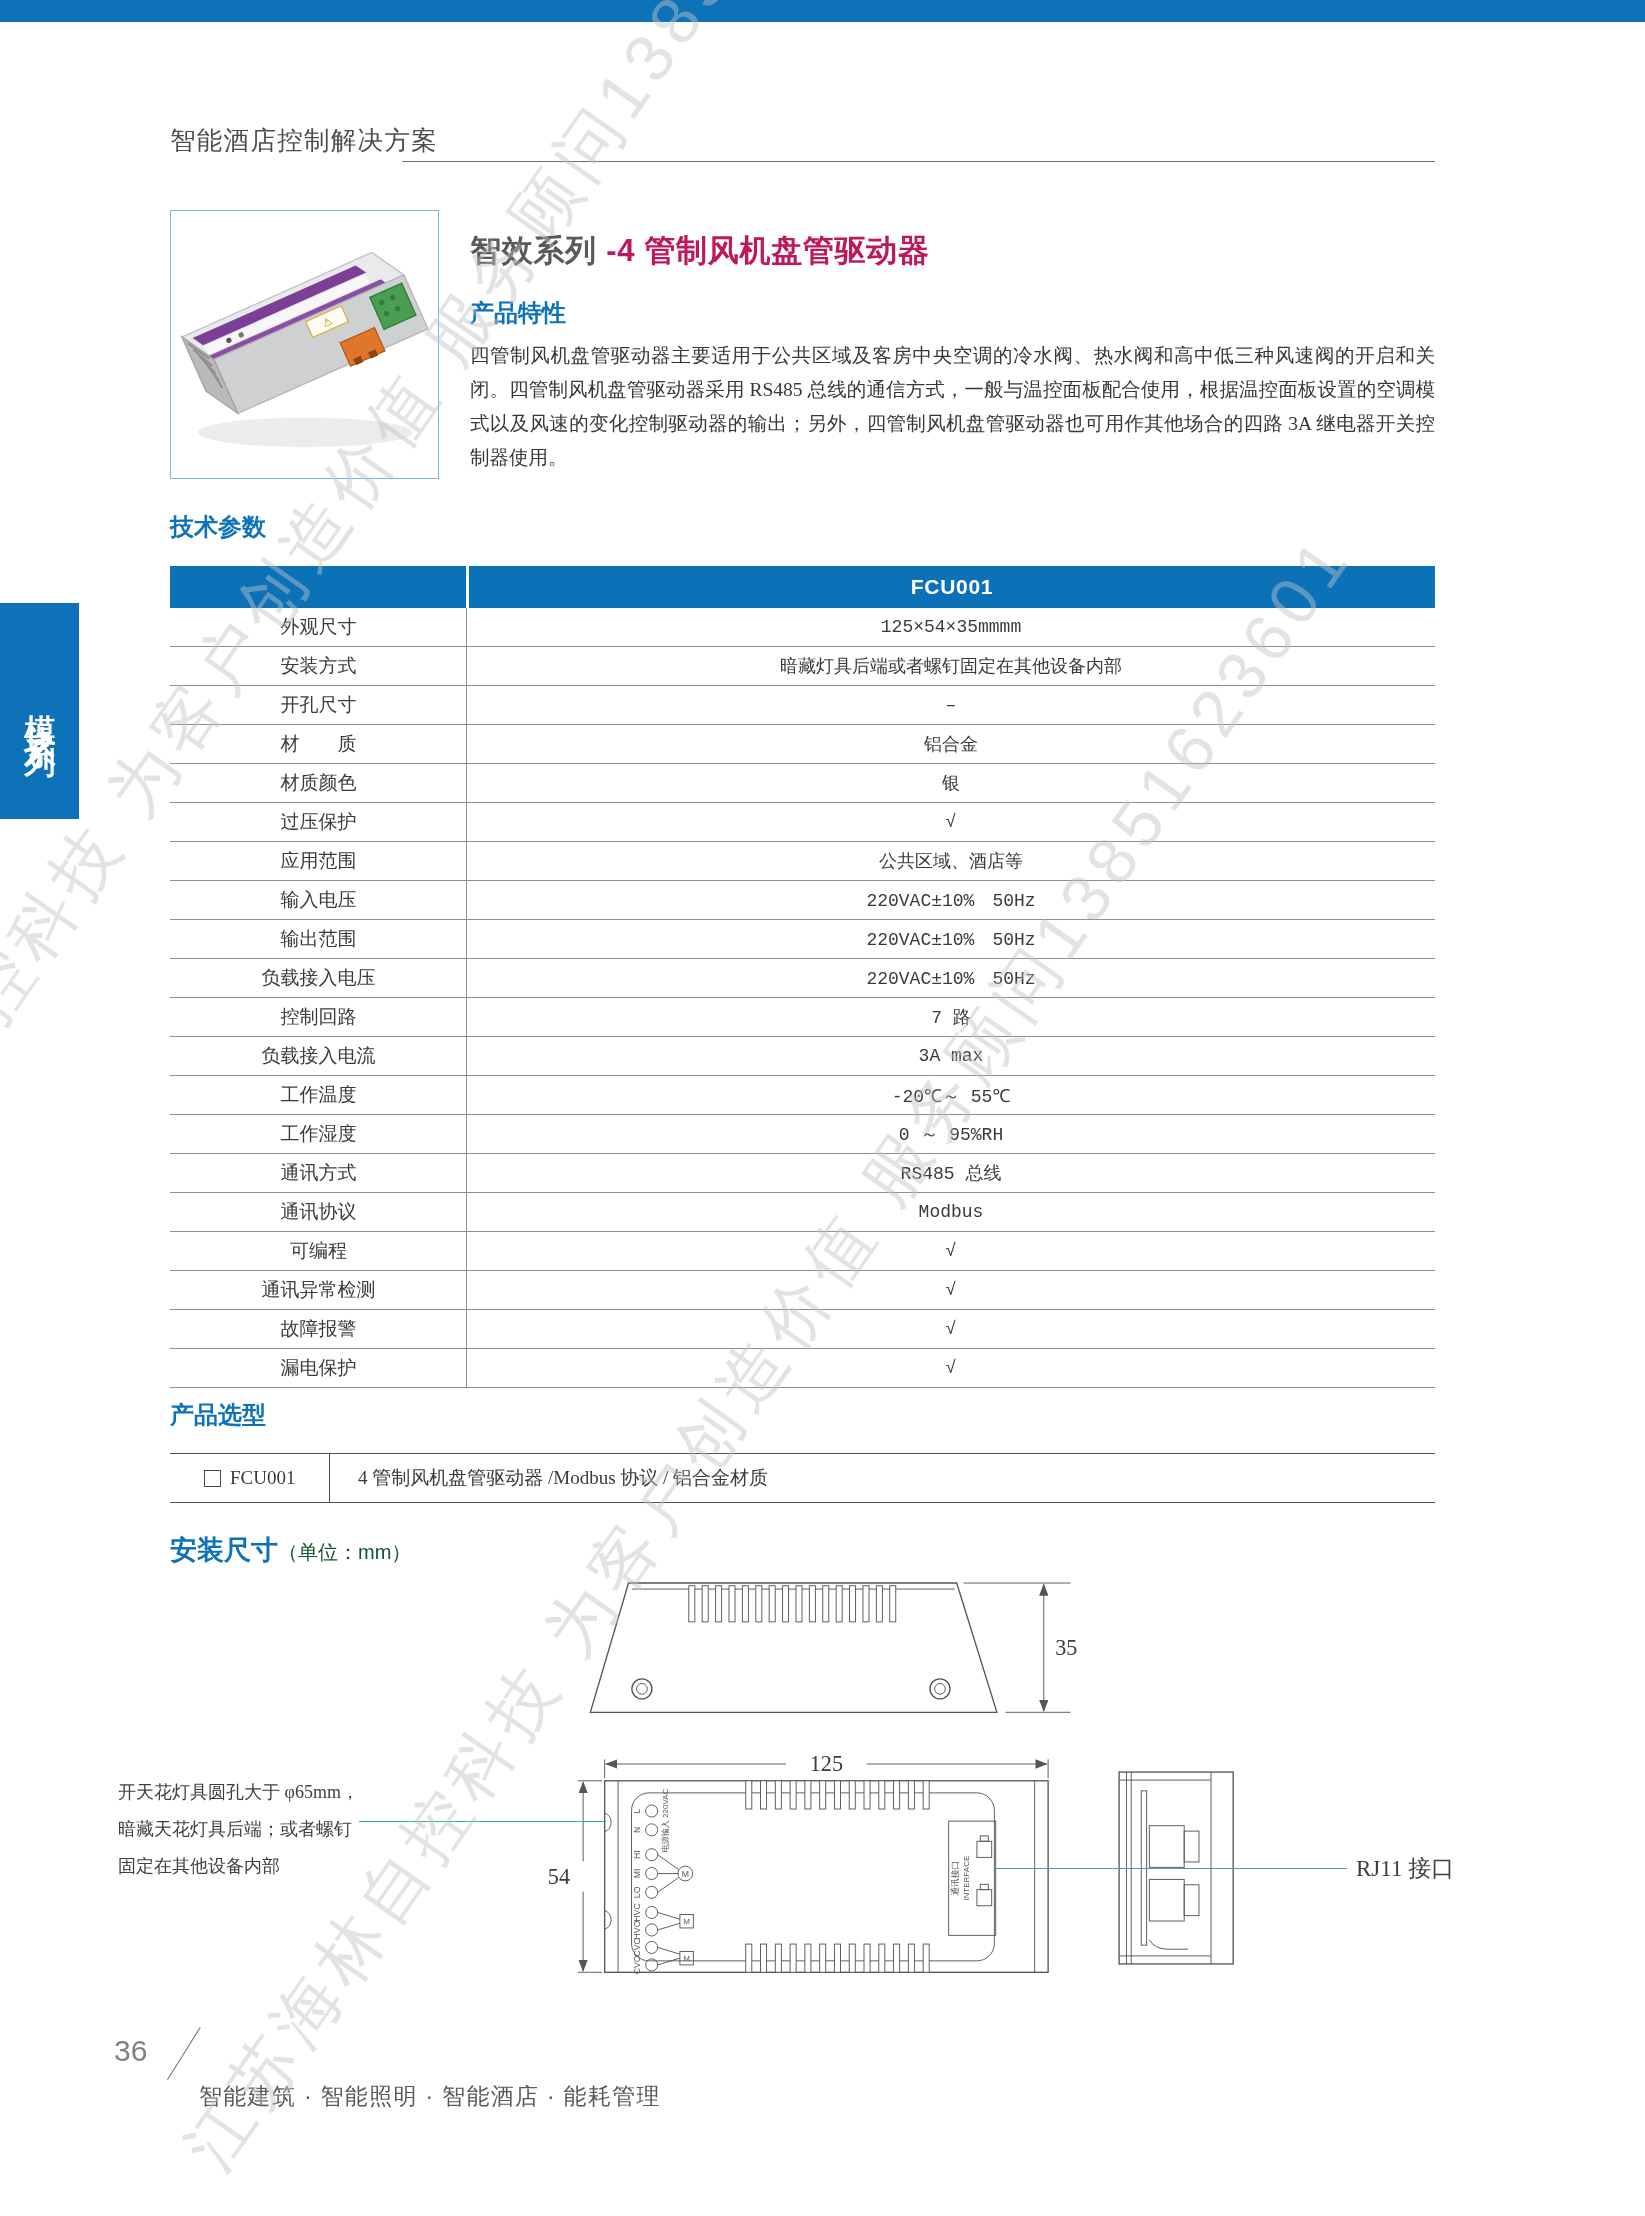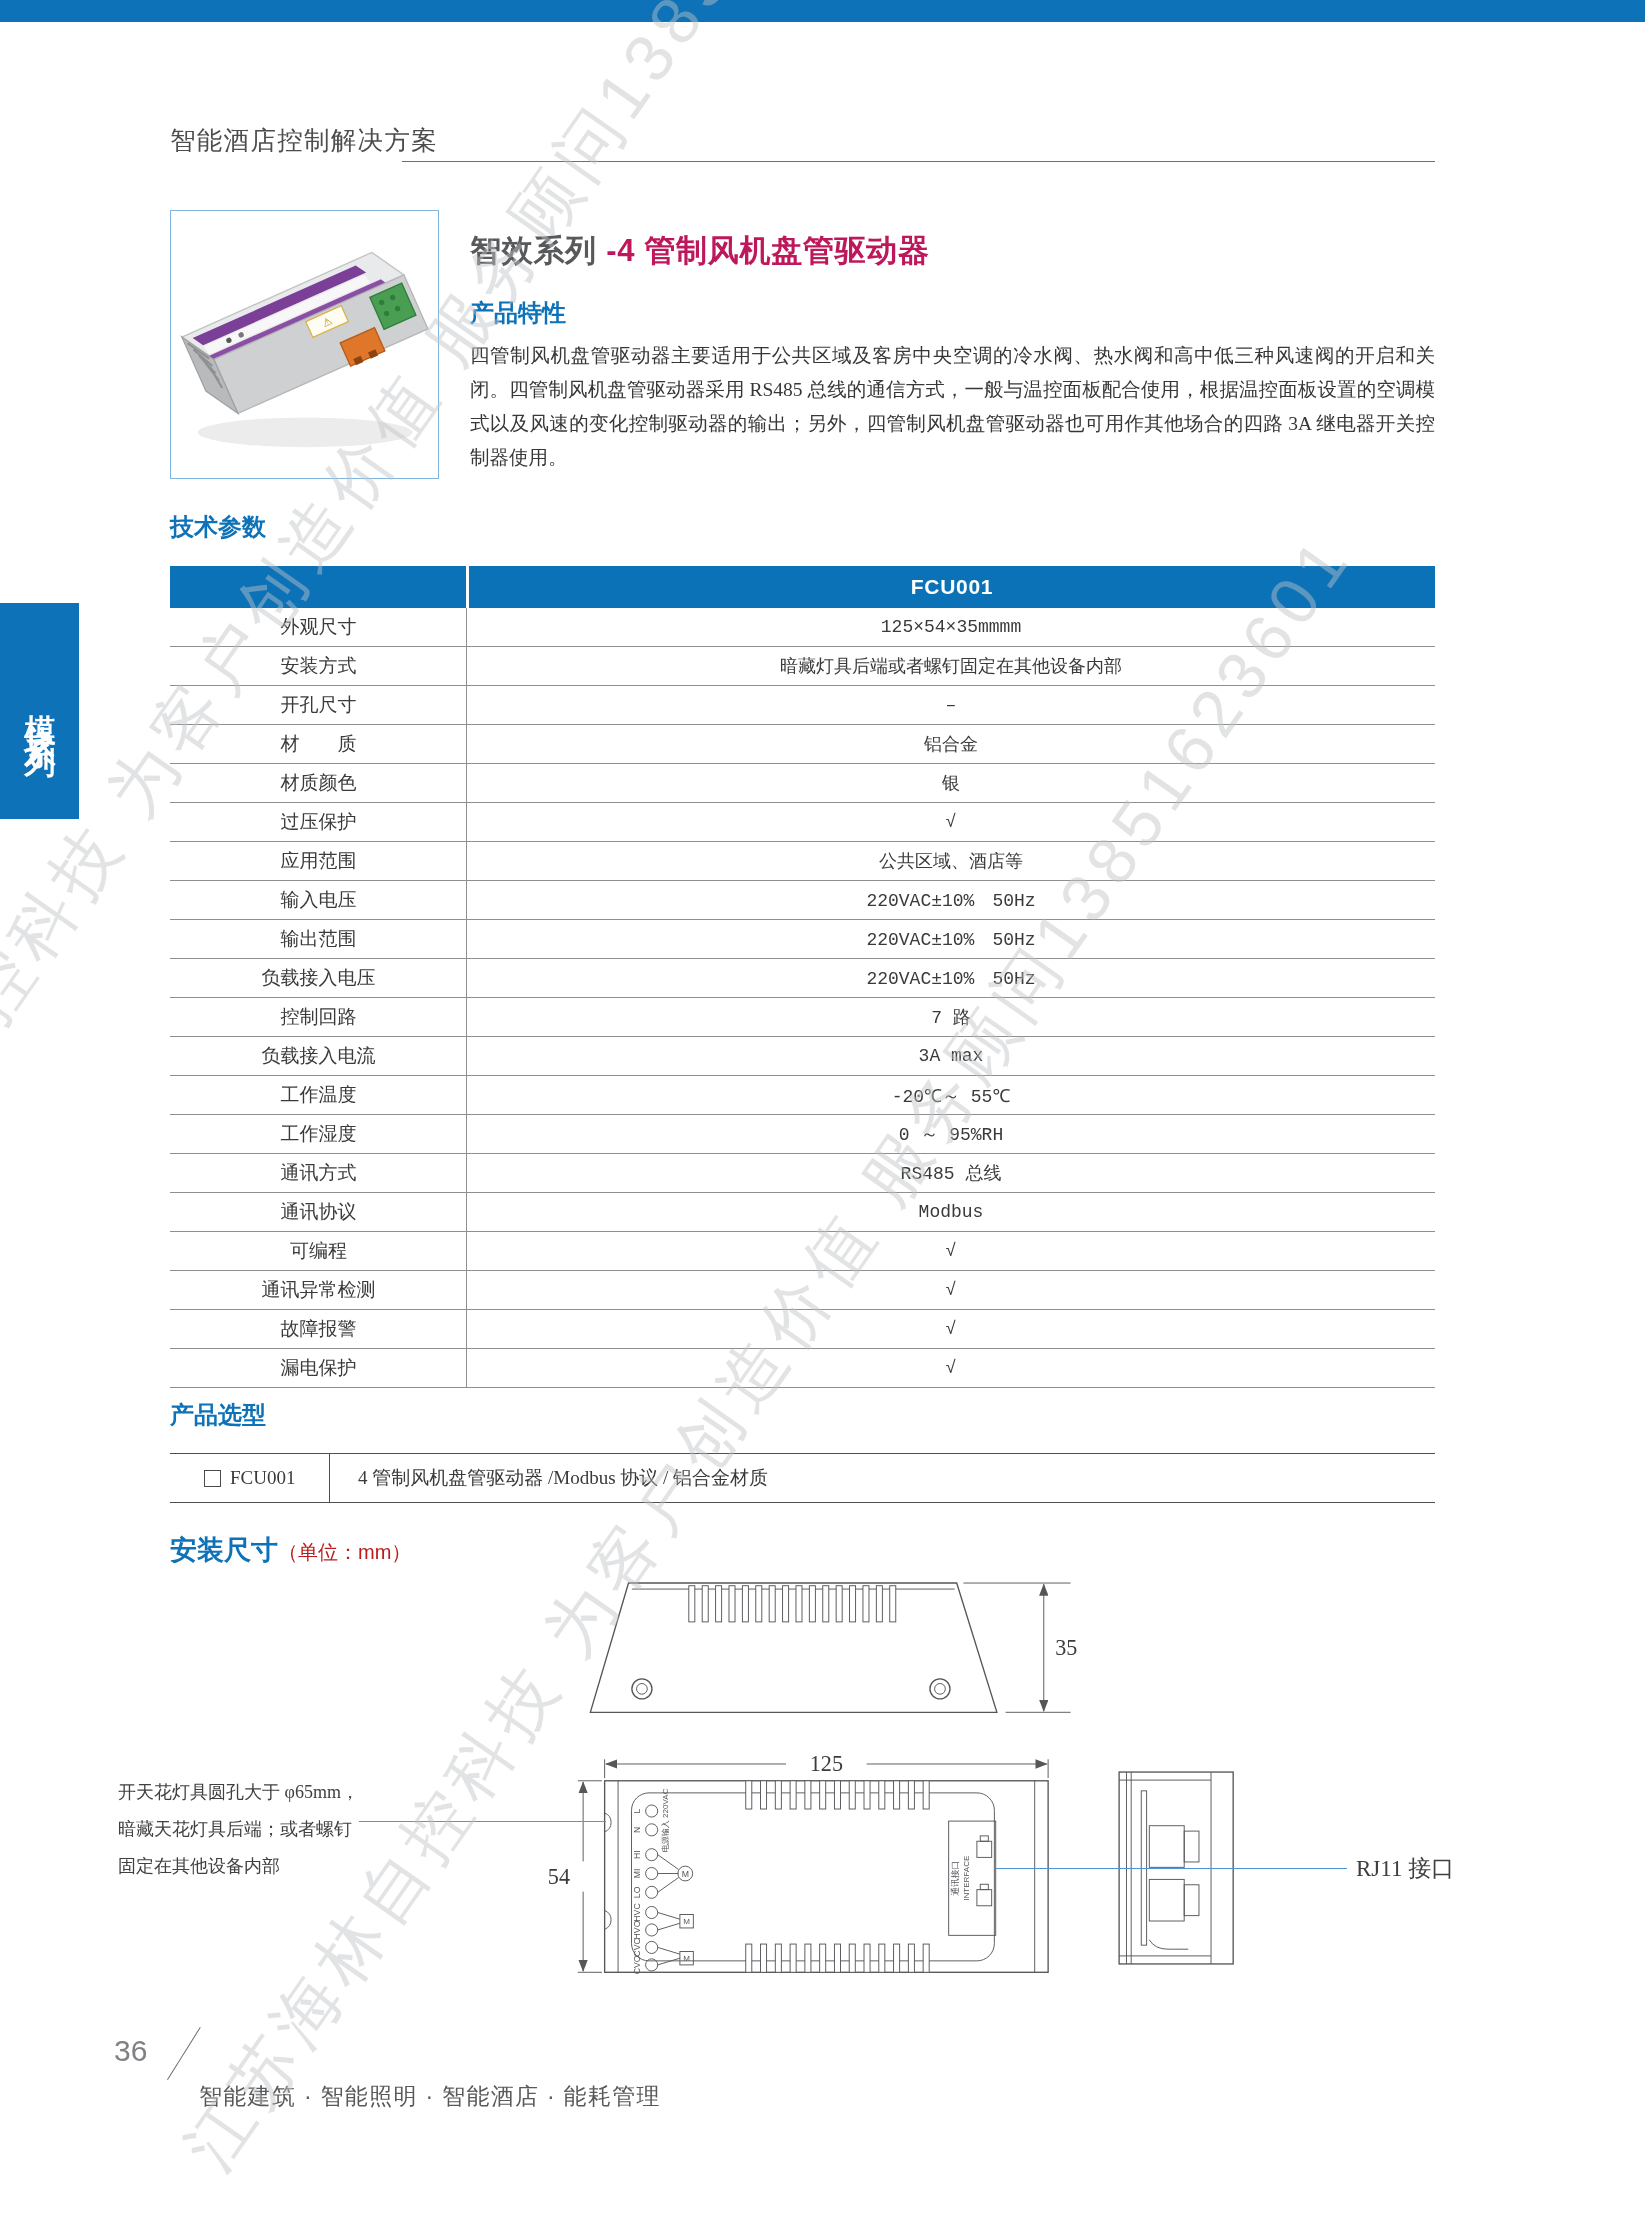--- a/index.html
+++ b/index.html
@@ -42,21 +42,21 @@
   .sel-head{left:170px;top:1399px;}
   .sel-table{left:170px;top:1453px;width:1265px;height:48px;border-top:1.3px solid #4f4f51;
              border-bottom:1.3px solid #4f4f51;display:flex;align-items:center;
              font-family:"Liberation Serif","DejaVu Serif",serif;font-size:19px;color:#3a3a3a;}
   .sel-model{width:159px;display:flex;align-items:center;justify-content:center;gap:9.4px;
              border-right:1px solid #4f4f51;height:100%;}
   .sel-check{width:15px;height:15px;border:1.3px solid #4a4a4c;display:inline-block;}
   .sel-desc{padding-left:28px;}
   
   .install-head{left:170px;top:1532px;}
-  .install-head .unit{color:#b91c1c;font-weight:normal;font-size:20px;}
+  .install-head .unit{color:#14532d;font-weight:normal;font-size:20px;}
   .install-note{left:118px;top:1774px;width:322px;font-family:"Liberation Serif","DejaVu Serif",serif;
                 font-size:18px;line-height:37px;color:#404040;}
   .leader-teal{left:359px;top:1821px;width:247px;height:1.3px;background:#2FB3A8;}
   .leader-blue{left:996px;top:1868px;width:351px;height:1.3px;background:#4f94d4;}
   .rj11-label{left:1356px;top:1853px;font-family:"Liberation Serif","DejaVu Serif",serif;
               font-size:23px;color:#404040;}
   
   svg{overflow:visible;}
   .draw{stroke:#55565a;fill:none;stroke-width:2;}
   .draw-thin{stroke:#55565a;fill:none;stroke-width:1.4;}

